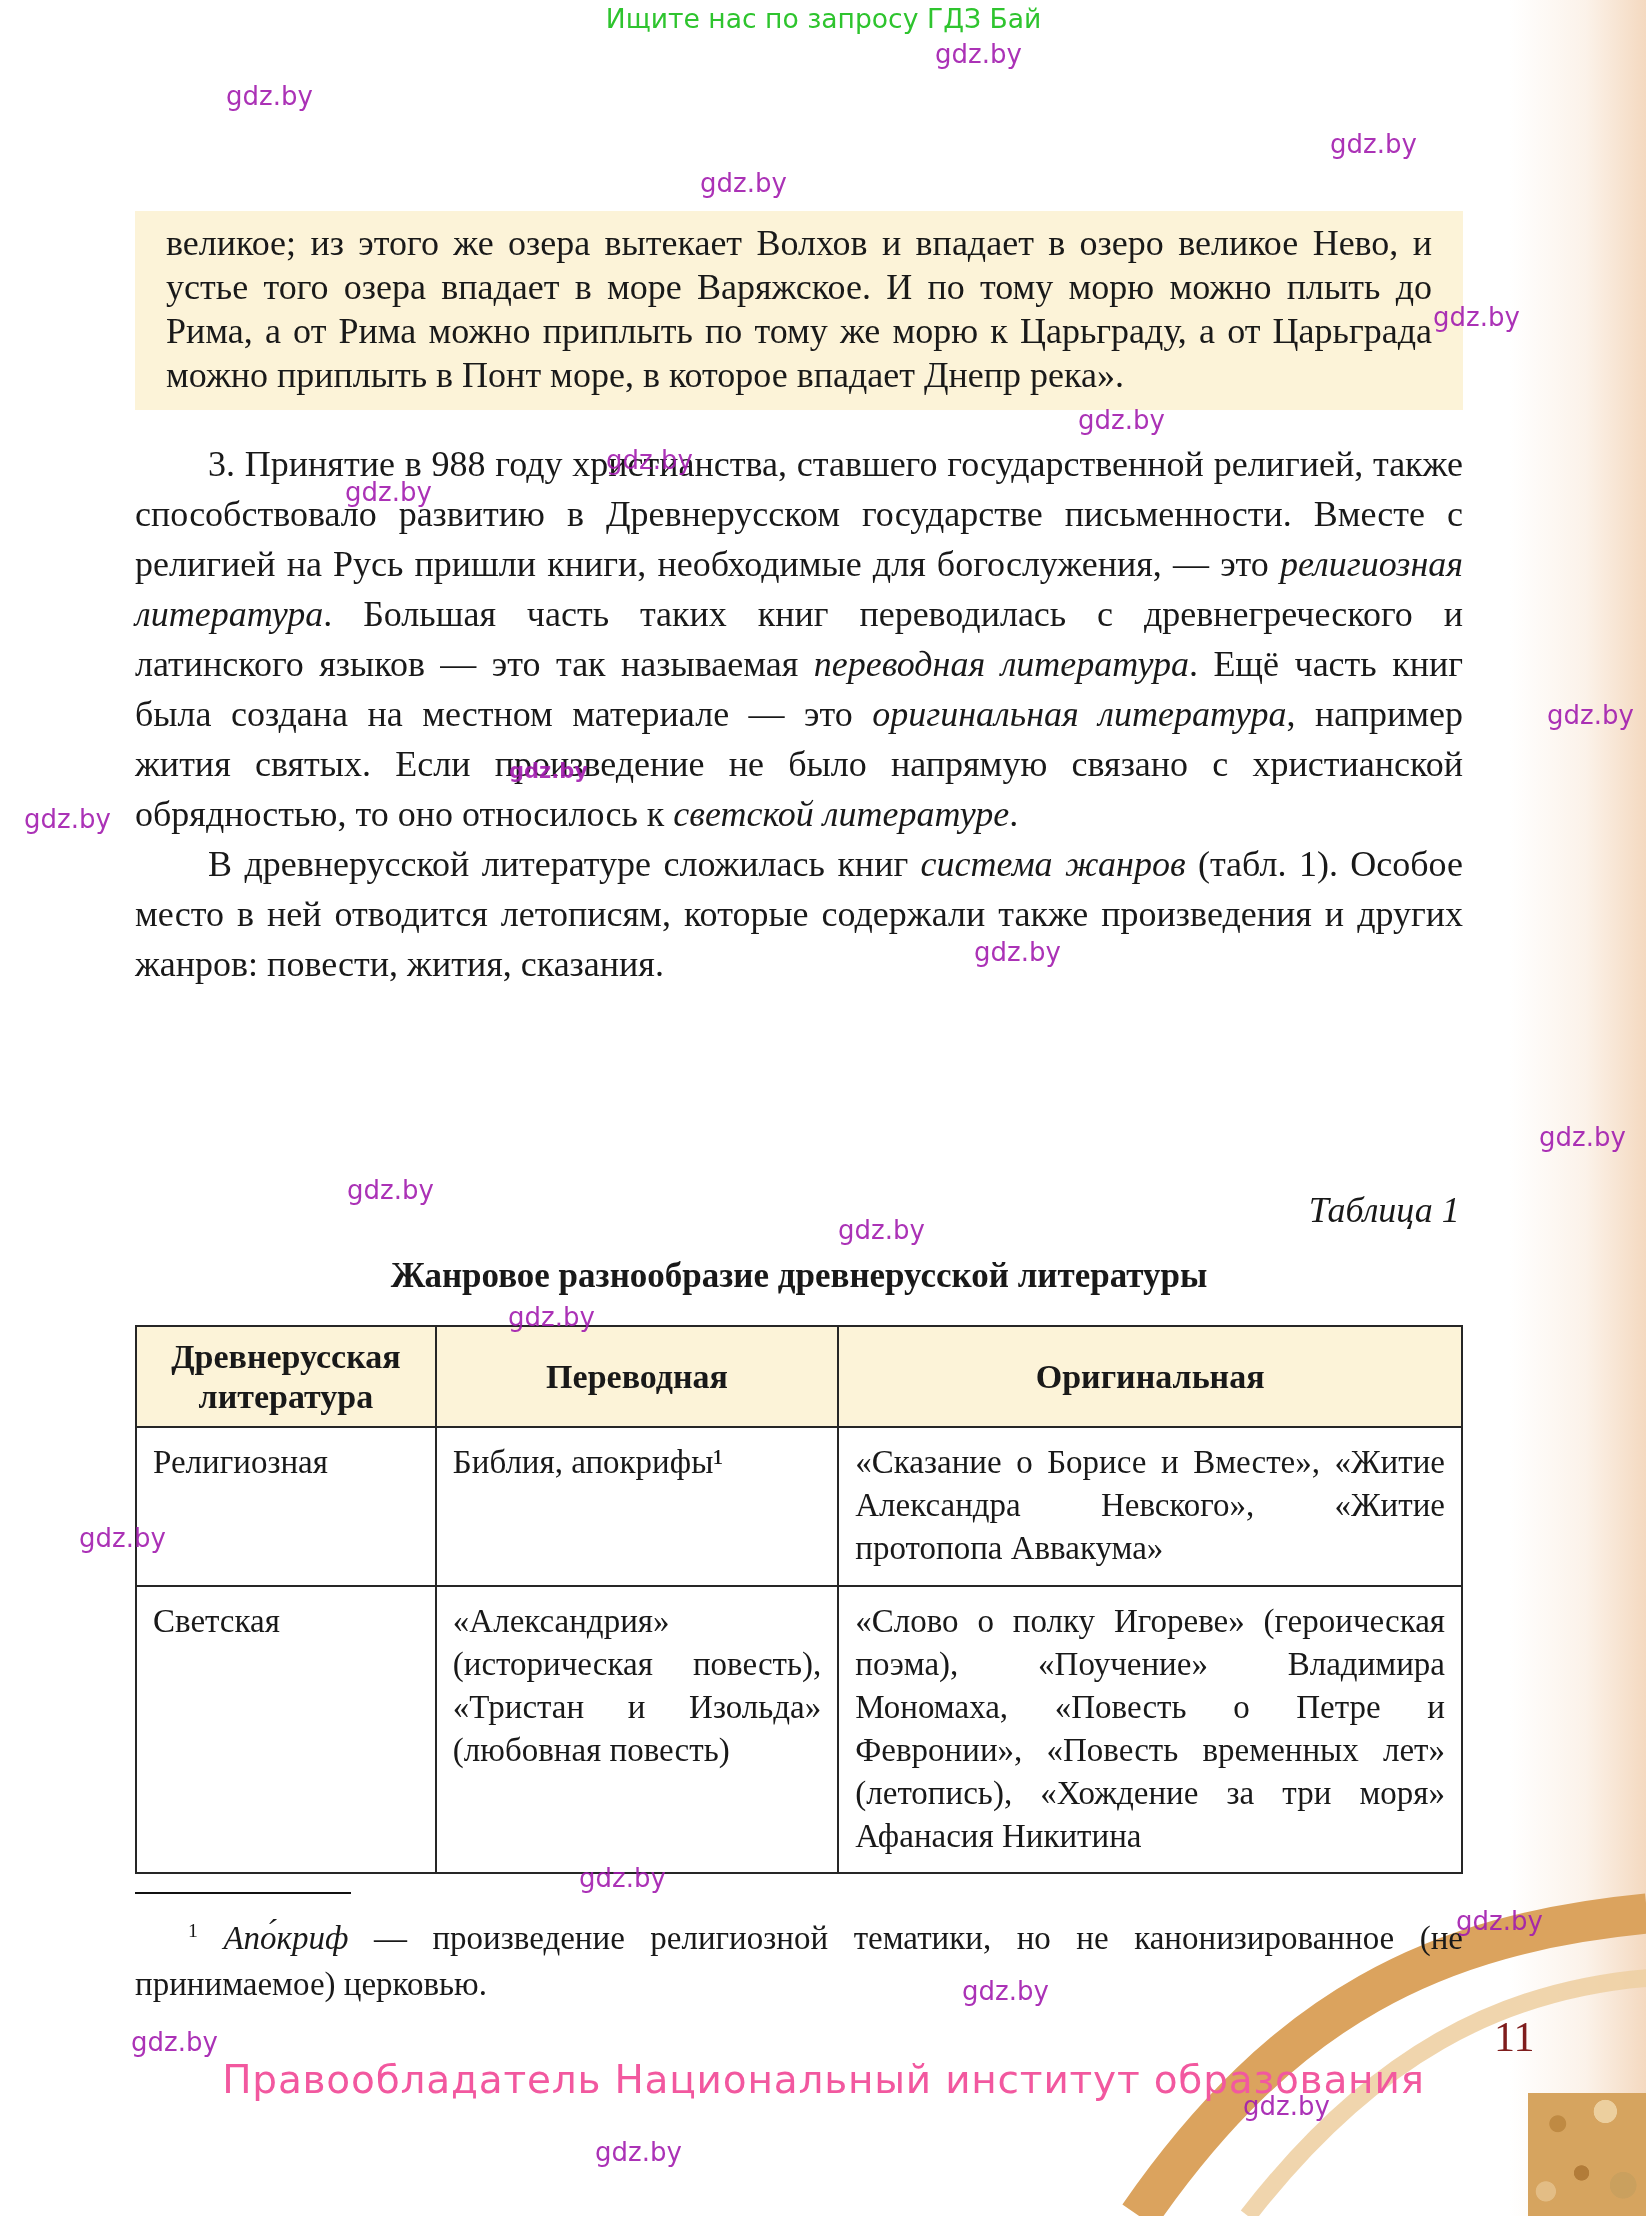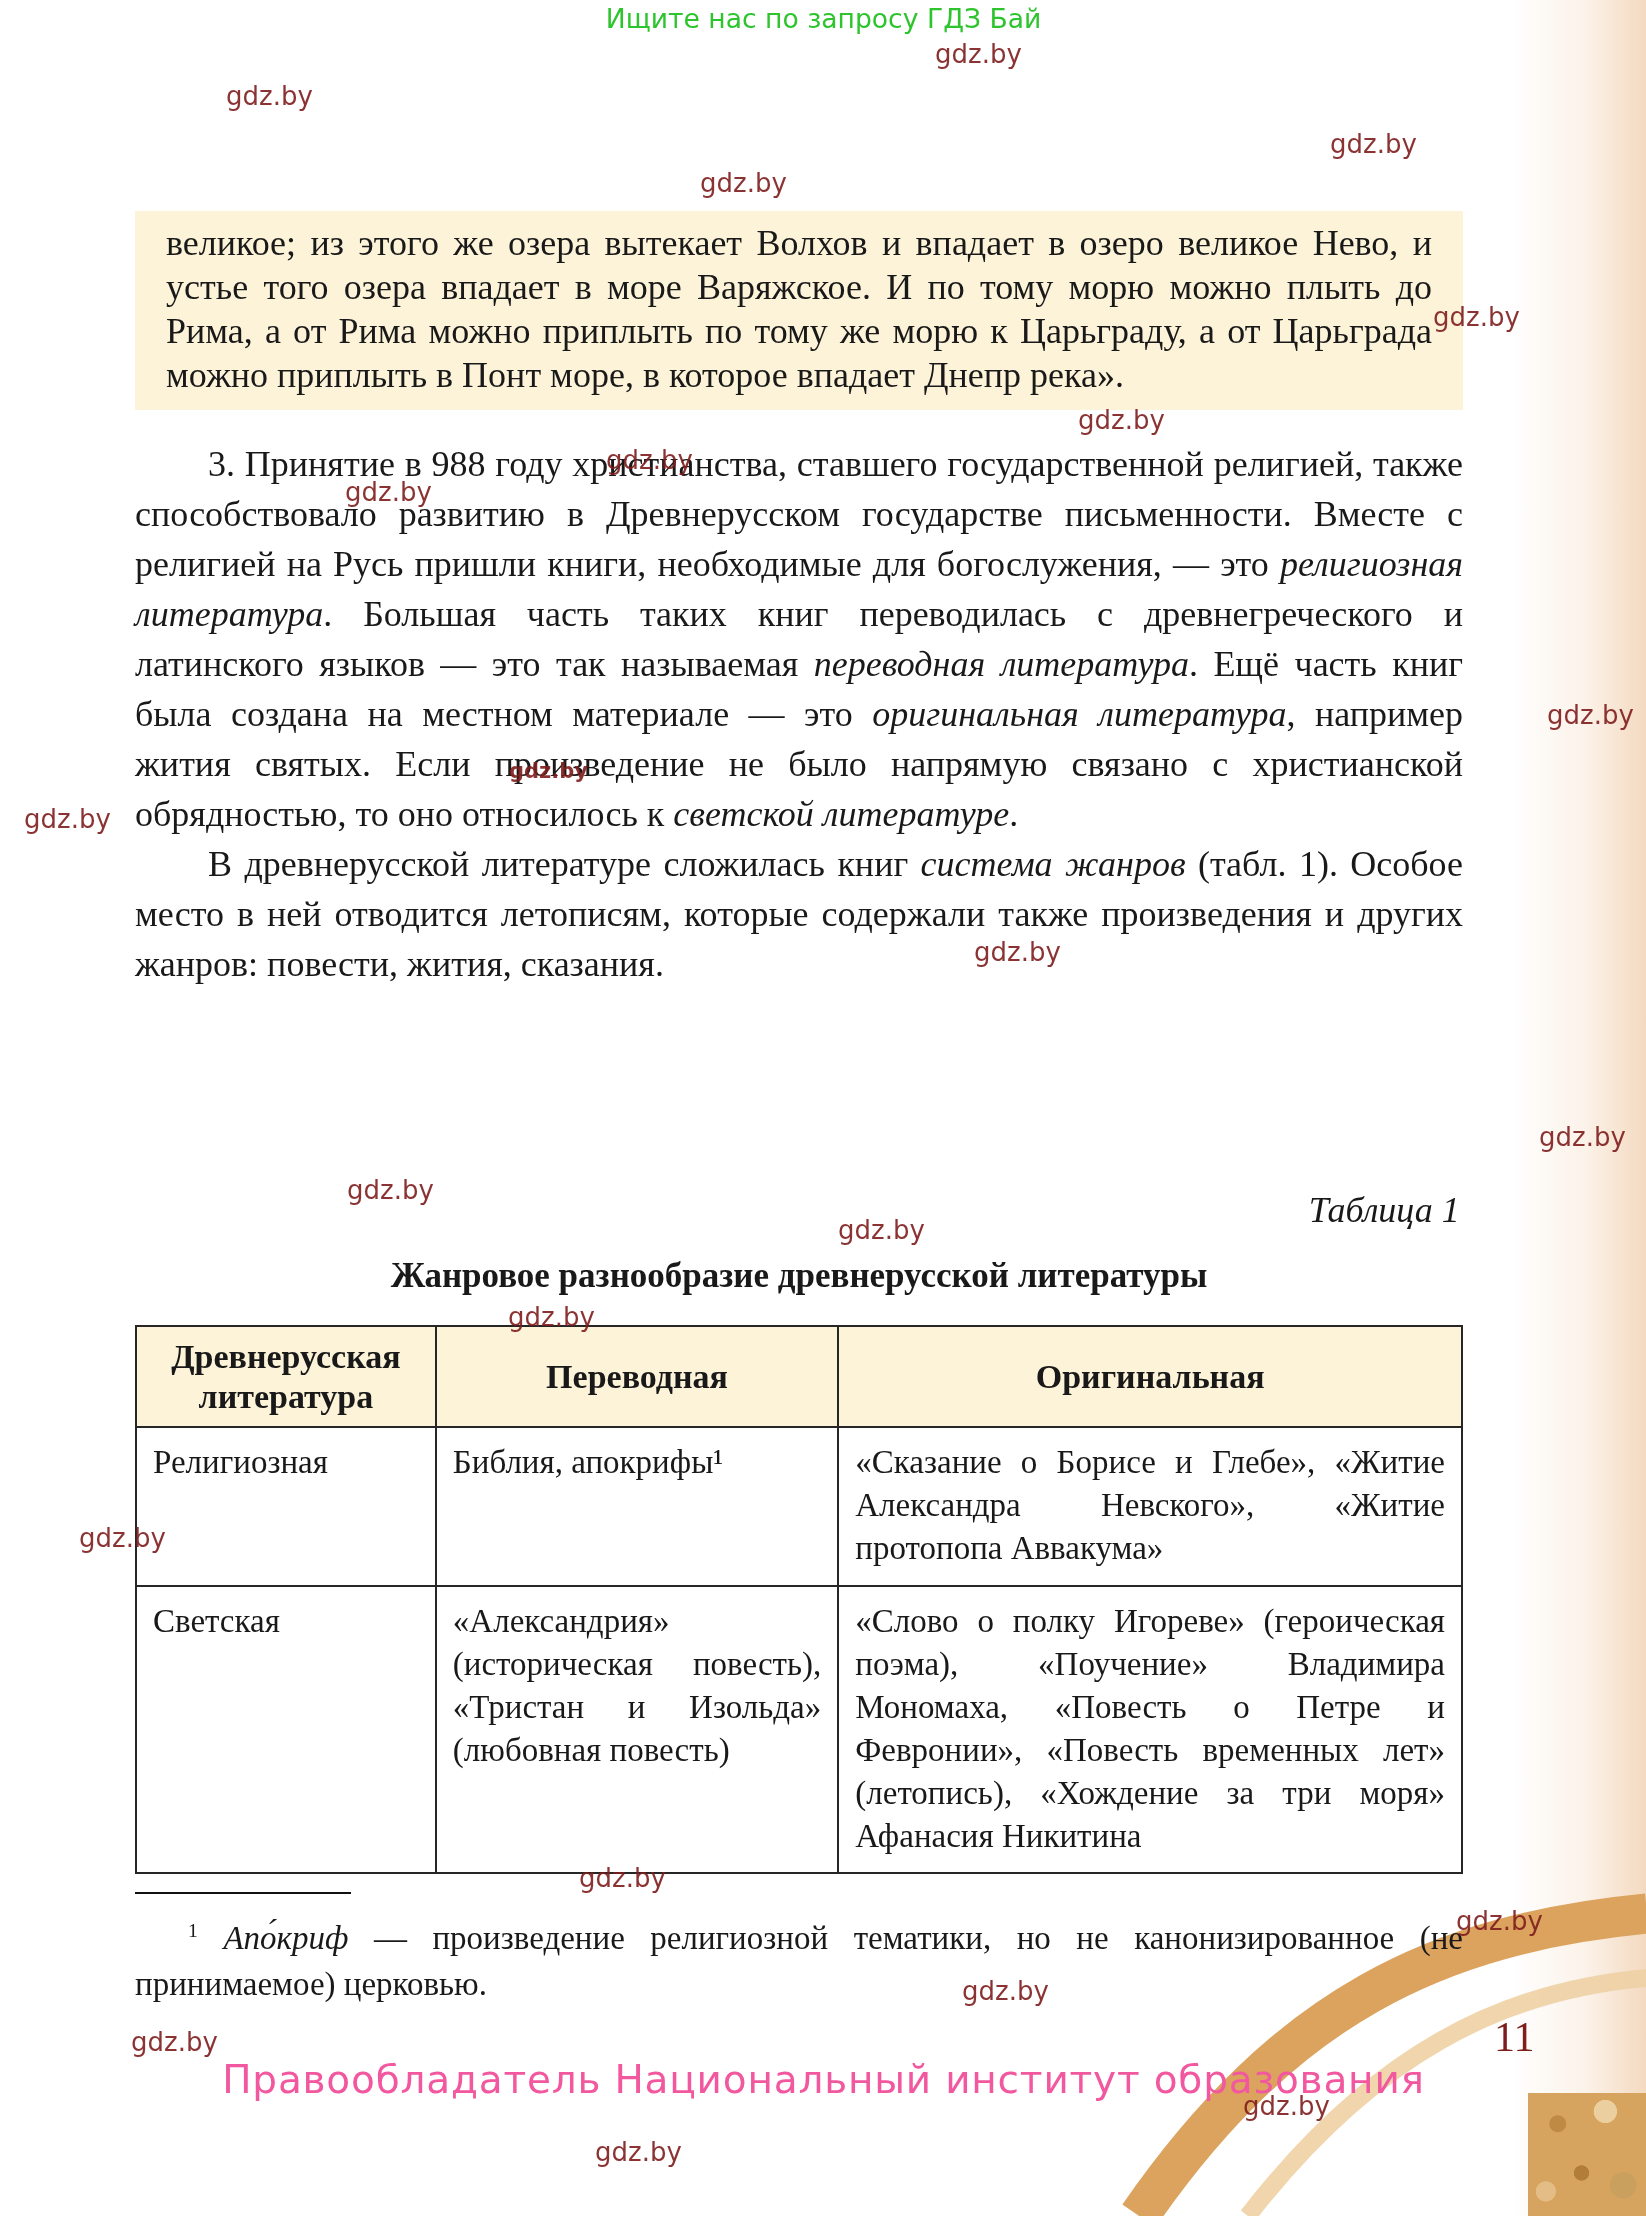--- a/index.html
+++ b/index.html
@@ -51,21 +51,21 @@
   }
   .links {
     position:absolute; top:2176px; left:0; width:100%; text-align:center; z-index:4;
     font-family:"DejaVu Sans", sans-serif; font-size:25px; color:#3b6ad1;
   }
   .links a { color:#3b6ad1; text-decoration:none; margin:0 6.4px; cursor:pointer; }
   .links .sep { margin:0 3.2px; }
 
   .wm {
     position:absolute; z-index:5; font-family:"DejaVu Sans", sans-serif;
-    font-size:26px; color:#7f1d1d; opacity:0.9; white-space:nowrap;
+    font-size:26px; color:#a21caf; opacity:0.9; white-space:nowrap;
   }
   .wm-small { font-size:21px; font-weight:bold; }
 
   .corner-svg { position:absolute; right:0; bottom:0; z-index:1; }
   .corner-texture {
     position:absolute; right:0; bottom:0; width:119px; height:123px; z-index:2;
     background-color:#d6a45f;
     background-image:
       radial-gradient(circle at 25% 25%, #bf8a43 0 8px, transparent 8.9px),
       radial-gradient(circle at 65% 15%, #eccf9e 0 11.3px, transparent 12px),
@@ -108,21 +108,21 @@
         <tr>
           <th>Древнерусская литература</th>
           <th>Переводная</th>
           <th>Оригинальная</th>
         </tr>
       </thead>
       <tbody>
         <tr>
           <td>Религиозная</td>
           <td>Библия, апокрифы¹</td>
-          <td class="cj">«Сказание о Борисе и Глебе», «Житие Александра Невского», «Житие протопопа Аввакума»</td>
+          <td class="cj">«Сказание о Борисе и Вместе», «Житие Александра Невского», «Житие протопопа Аввакума»</td>
         </tr>
         <tr>
           <td>Светская</td>
           <td class="cj">«Александрия» (историческая повесть), «Тристан и Изольда» (любовная повесть)</td>
           <td class="cj">«Слово о полку Игореве» (героическая поэма), «Поучение» Владимира Мономаха, «Повесть о Петре и Февронии», «Повесть временных лет» (летопись), «Хождение за три моря» Афанасия Никитина</td>
         </tr>
       </tbody>
     </table>
 
     <div class="fn-rule"></div>

